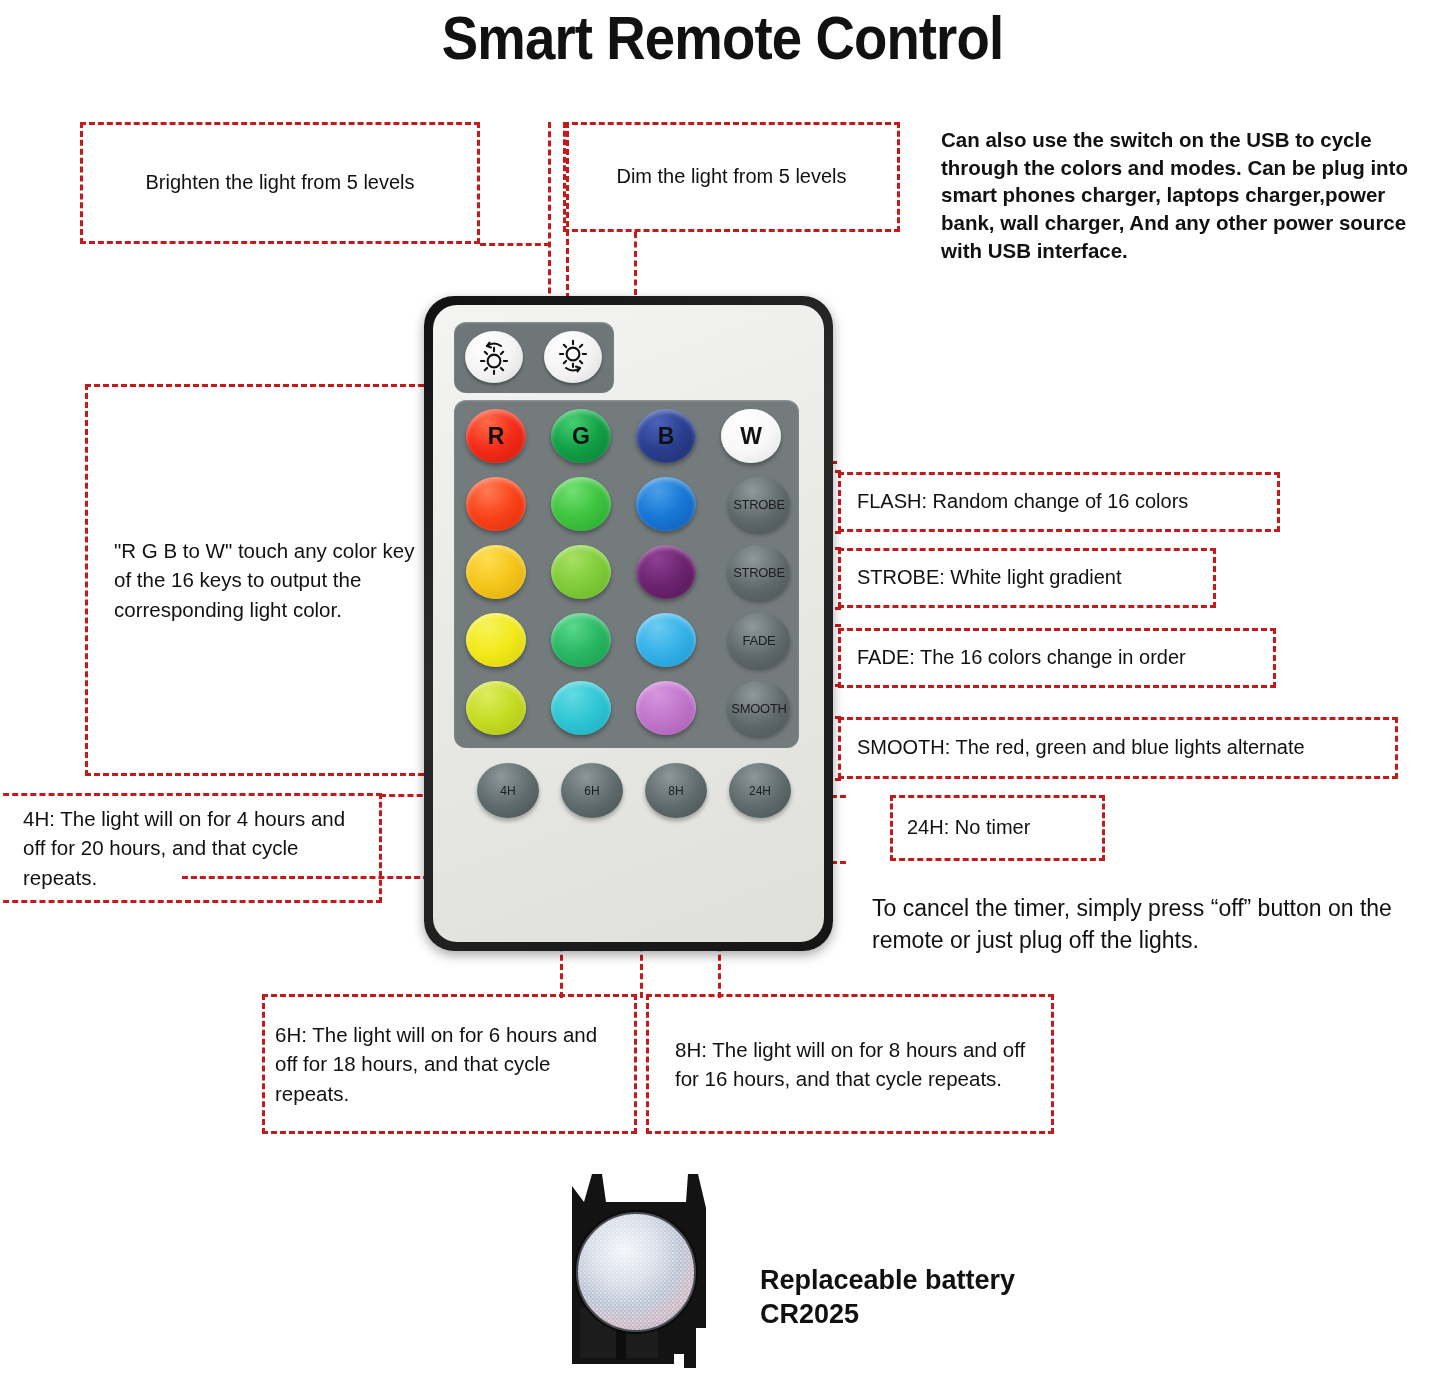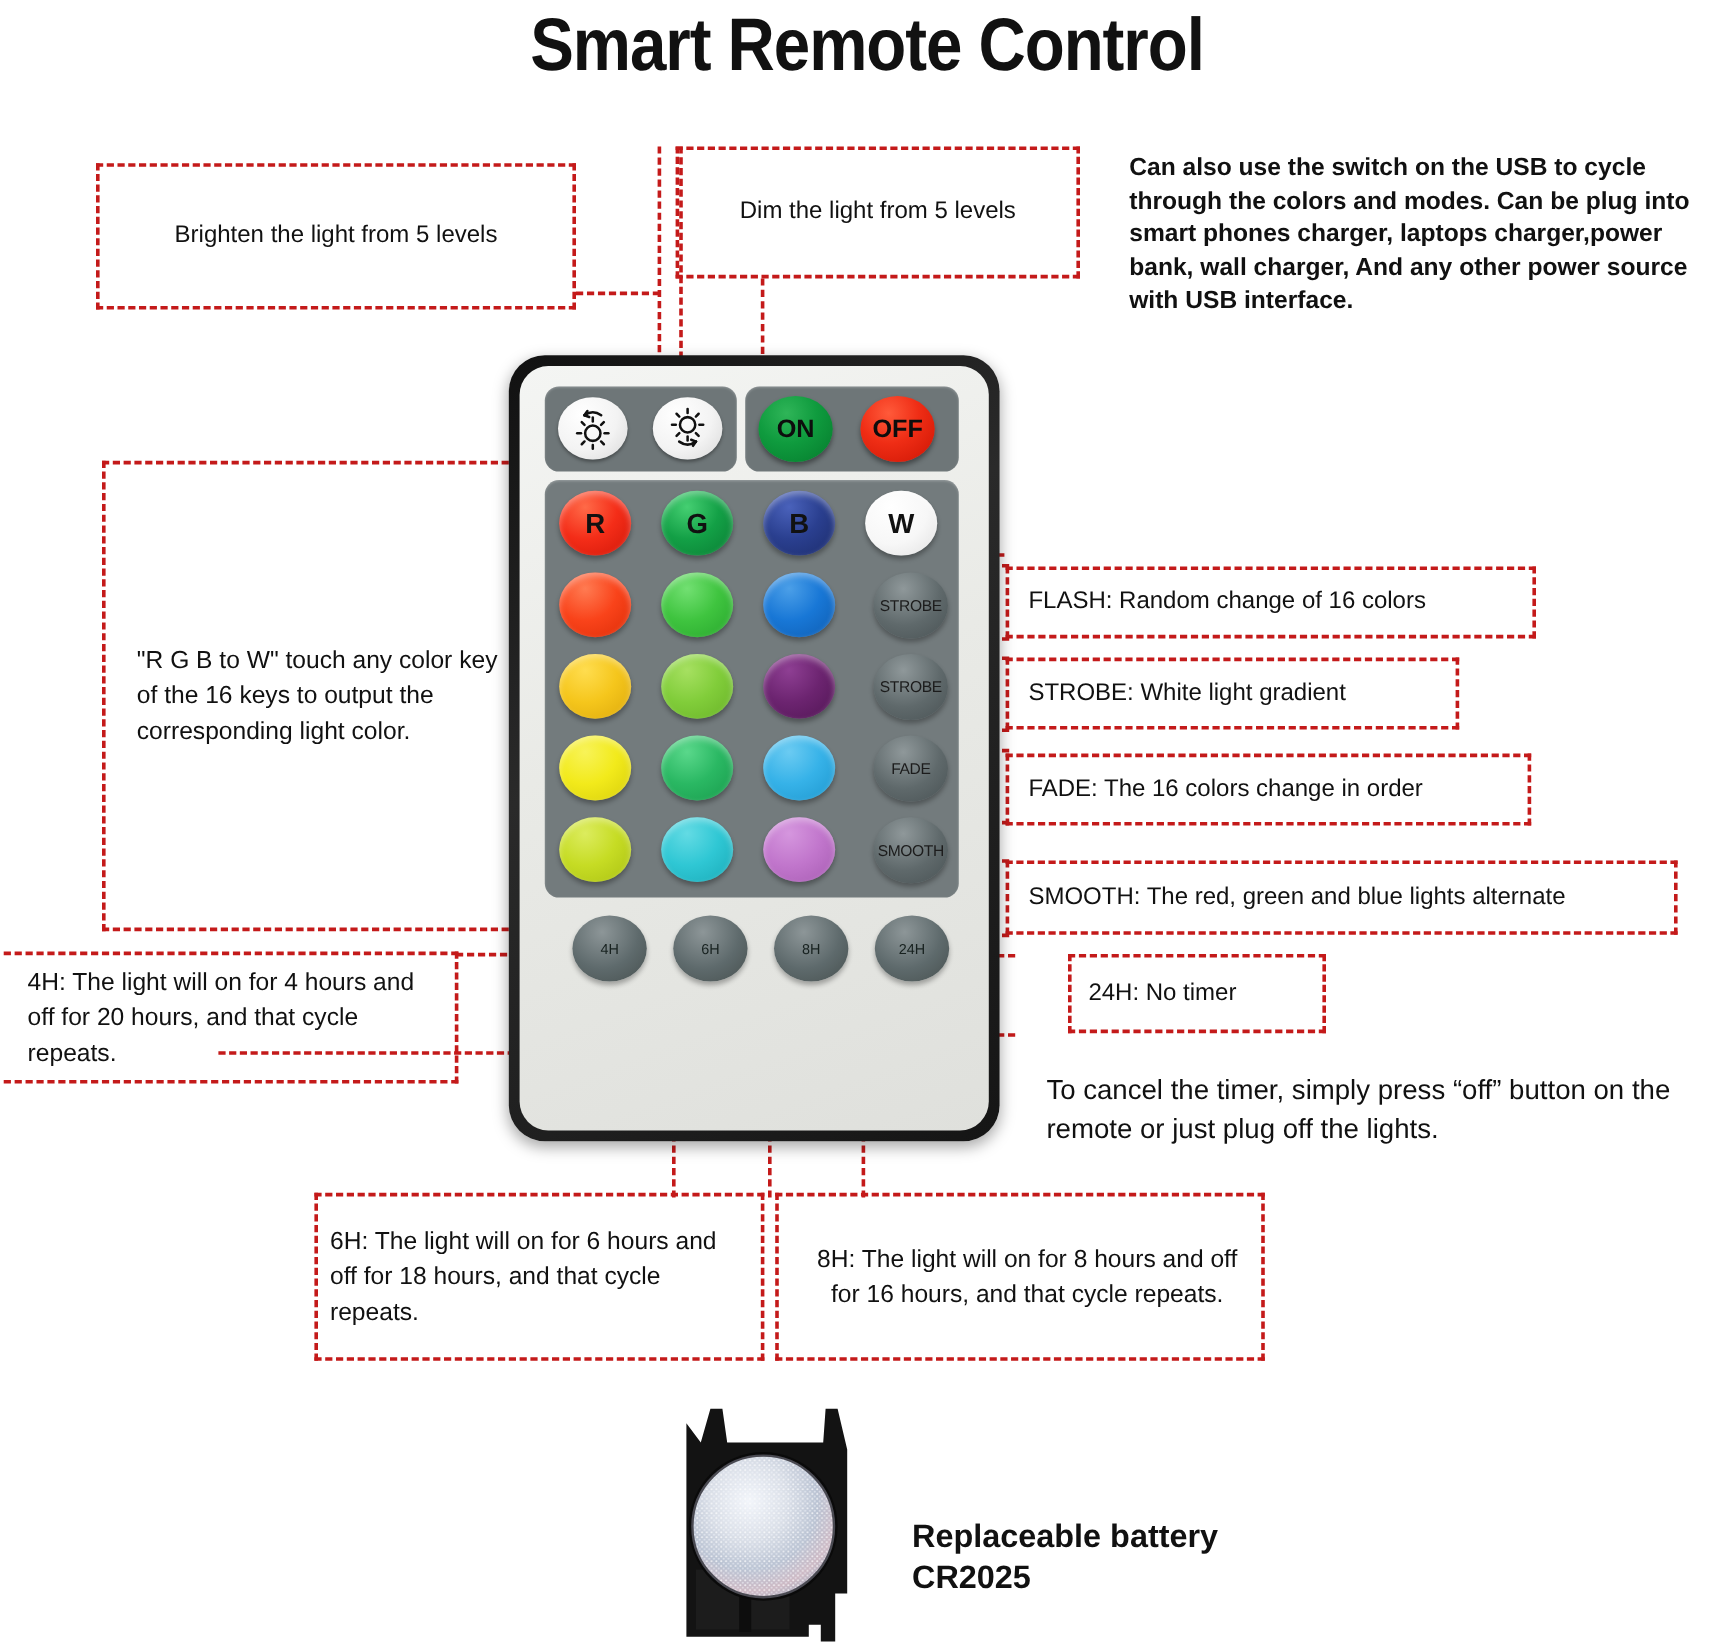--- a/index.html
+++ b/index.html
@@ -104,21 +104,21 @@
   #battery-label{
     left:760px;top:1264px;width:300px;
     font-size:27px;font-weight:bold;line-height:1.25;
   }
 </style>
 </head>
 <body>
 
 <div class="abs" id="page-title">Smart Remote Control</div>
 
-<div class="abs callout center" style="left:80px;top:136px;width:400px;height:122px;justify-content:center;">
+<div class="abs callout center" style="left:80px;top:122px;width:400px;height:122px;justify-content:center;">
   <span>Brighten the light from 5 levels</span>
 </div>
 <div class="abs dashline" style="left:548px;top:122px;width:0;height:190px;"></div>
 <div class="abs dashline-h" style="left:480px;top:243px;width:70px;height:0;"></div>
 
 <div class="abs callout center" style="left:563px;top:122px;width:337px;height:110px;">
   <span>Dim the light from 5 levels</span>
 </div>
 <div class="abs dashline" style="left:566px;top:122px;width:0;height:195px;"></div>
 <div class="abs dashline" style="left:634px;top:232px;width:0;height:82px;"></div>
@@ -175,21 +175,21 @@
 <div class="abs dashline-h" style="left:731px;top:795px;width:115px;height:0;"></div>
 <div class="abs dashline-h" style="left:731px;top:861px;width:115px;height:0;"></div>
 
 <div class="abs" id="cancel-note">To cancel the timer, simply press “off” button on the remote or just plug off the lights.</div>
 
 <div class="abs callout" style="left:262px;top:994px;width:375px;height:140px;padding-left:10px;">
   <span style="font-size:20.5px;line-height:1.42;">6H: The light will on for 6 hours and off for 18 hours, and that cycle repeats.</span>
 </div>
 <div class="abs dashline" style="left:560px;top:880px;width:0;height:118px;"></div>
 
-<div class="abs callout" style="left:646px;top:994px;width:408px;height:140px;padding-left:26px;text-align:center;">
+<div class="abs callout" style="left:646px;top:994px;width:408px;height:140px;padding-left:26px;">
   <span style="font-size:20.5px;line-height:1.42;">8H: The light will on for 8 hours and off for 16 hours, and that cycle repeats.</span>
 </div>
 <div class="abs dashline" style="left:640px;top:880px;width:0;height:118px;"></div>
 <div class="abs dashline" style="left:718px;top:880px;width:0;height:118px;"></div>
 
 <div class="abs" id="remote">
   <div id="remote-face">
 
     <div class="panel" id="panel-top-left">
       <div class="btn bright-btn" style="left:11px;top:9px;">
@@ -223,28 +223,20 @@
             <path d="M13.1 22.9 L10.8 25.2"></path>
               <path d="M26.9 22.9 L29.2 25.2"></path>
             <path d="M13 30 Q20 35 27 30"></path>
               <path d="M27 30 L24.5 33.5"></path>
               <path d="M27 30 L23 28.5"></path>
           </g>
         </svg>
       </div>
     </div>
 
-    <div class="panel" id="panel-top-right">
-      <div class="btn onoff-btn on-btn" style="left:11px;top:8px;">
-        <span>ON</span>
-      </div>
-      <div class="btn onoff-btn off-btn" style="left:96px;top:8px;">
-        <span>OFF</span>
-      </div>
-    </div>
 
     <div class="panel" id="panel-colors">
 
       <div class="btn color-btn" style="left:12px;top:9px;background:radial-gradient(circle at 36% 25%,#ff6a48 0%,#f42d18 48%,#d01608 100%);">
         <span>R</span>
       </div>
       <div class="btn color-btn" style="left:97px;top:9px;background:radial-gradient(circle at 36% 25%,#45cf72 0%,#13a046 48%,#0a7c33 100%);">
         <span>G</span>
       </div>
       <div class="btn color-btn" style="left:182px;top:9px;background:radial-gradient(circle at 36% 25%,#4a62bb 0%,#2a3f8f 48%,#1c2c6b 100%);">

